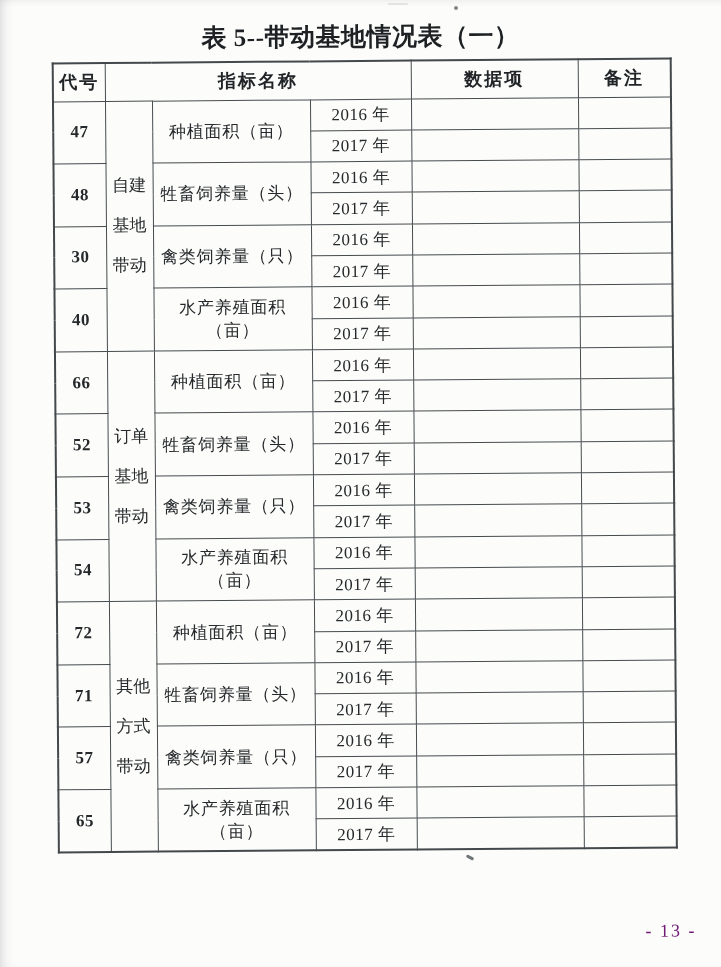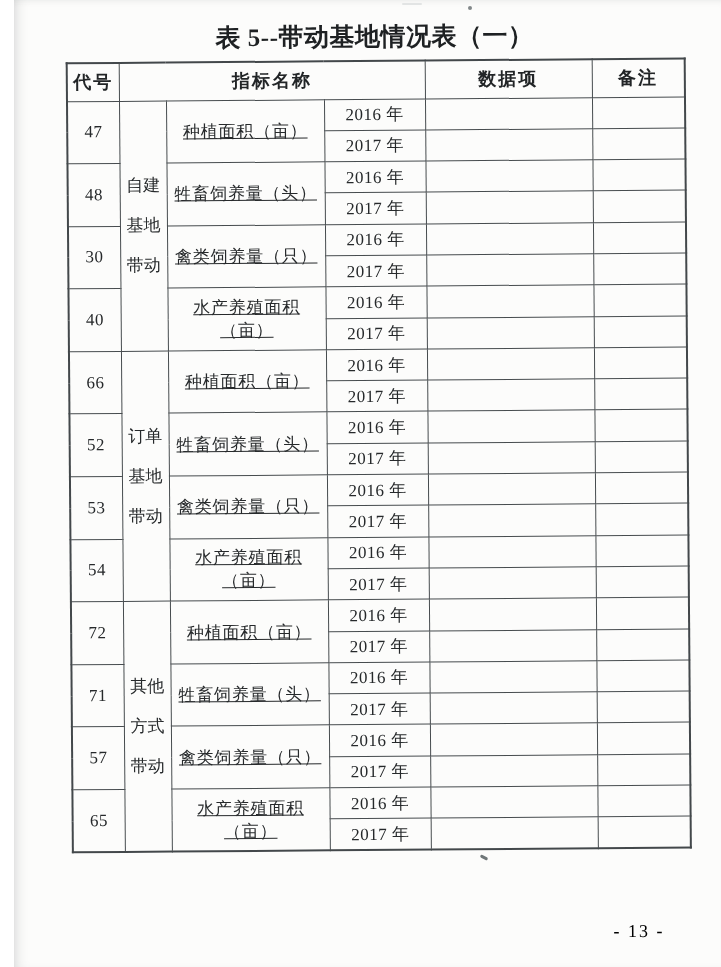--- a/index.html
+++ b/index.html
@@ -4,50 +4,49 @@
 <style>
   html,body{margin:0;padding:0;}
   body{
     width:721px;height:967px;background:#ffffff;
     font-family:"Liberation Serif","DejaVu Serif",serif;
     color:#26292b;position:relative;overflow:hidden;
   }
   .page{
     position:absolute;inset:0;background:#fcfcfb;
     box-shadow:inset 10px 0 14px -10px rgba(60,64,66,.25), inset 0 6px 10px -8px rgba(60,64,66,.15);
-    margin-left:14px;
   }
   .scan{position:absolute;inset:0;transform:rotate(-0.45deg);transform-origin:50% 50%;}
   .title{
     position:absolute;left:55px;top:20px;width:618px;margin:0;
     text-align:center;font-size:25px;font-weight:bold;letter-spacing:.5px;color:#1e2123;
   }
   table.form{
     position:absolute;left:55px;top:60px;width:618px;
     border-collapse:collapse;table-layout:fixed;
     border:2.2px solid #43484b;
   }
   .form th,.form td{
     border:1.5px solid #474c4f;padding:0;
     text-align:center;vertical-align:middle;
     font-size:17px;color:#26292b;overflow:hidden;
   }
   .form thead tr{height:38px;}
   .form tbody tr{height:31.3px;}
   .form th{font-weight:bold;font-size:18px;letter-spacing:2px;color:#222527;}
-  .c-code{font-size:17px;letter-spacing:.5px;}
+  .c-code{font-size:17px;letter-spacing:.5px;font-weight:bold;}
   .c-group{
     font-size:17.5px;font-weight:normal;letter-spacing:0;
     line-height:40px;word-break:break-all;padding:0 13px;
   }
-  .c-ind{font-size:17px;letter-spacing:.8px;text-decoration:underline;}
+  .c-ind{font-size:17px;letter-spacing:.8px;}
   .c-year{font-size:16.5px;letter-spacing:.5px;}
   .pageno{
-    position:absolute;right:60px;top:923px;
-    font-size:18px;letter-spacing:2px;color:#000000;
+    position:absolute;right:28px;top:923px;
+    font-size:18px;letter-spacing:2px;color:#701a75;
   }
   .speck{position:absolute;background:#82888a;border-radius:50%;}
   .speck-a{left:454px;top:6px;width:4px;height:4px;}
   .speck-b{left:466px;top:856px;width:8px;height:3px;border-radius:2px;transform:rotate(28deg);background:#6f7678;}
   .speck-c{left:388px;top:3px;width:20px;height:2px;border-radius:1px;background:#e2e4e4;}
 </style>
 </head>
 <body>
 
 <div class="page">

